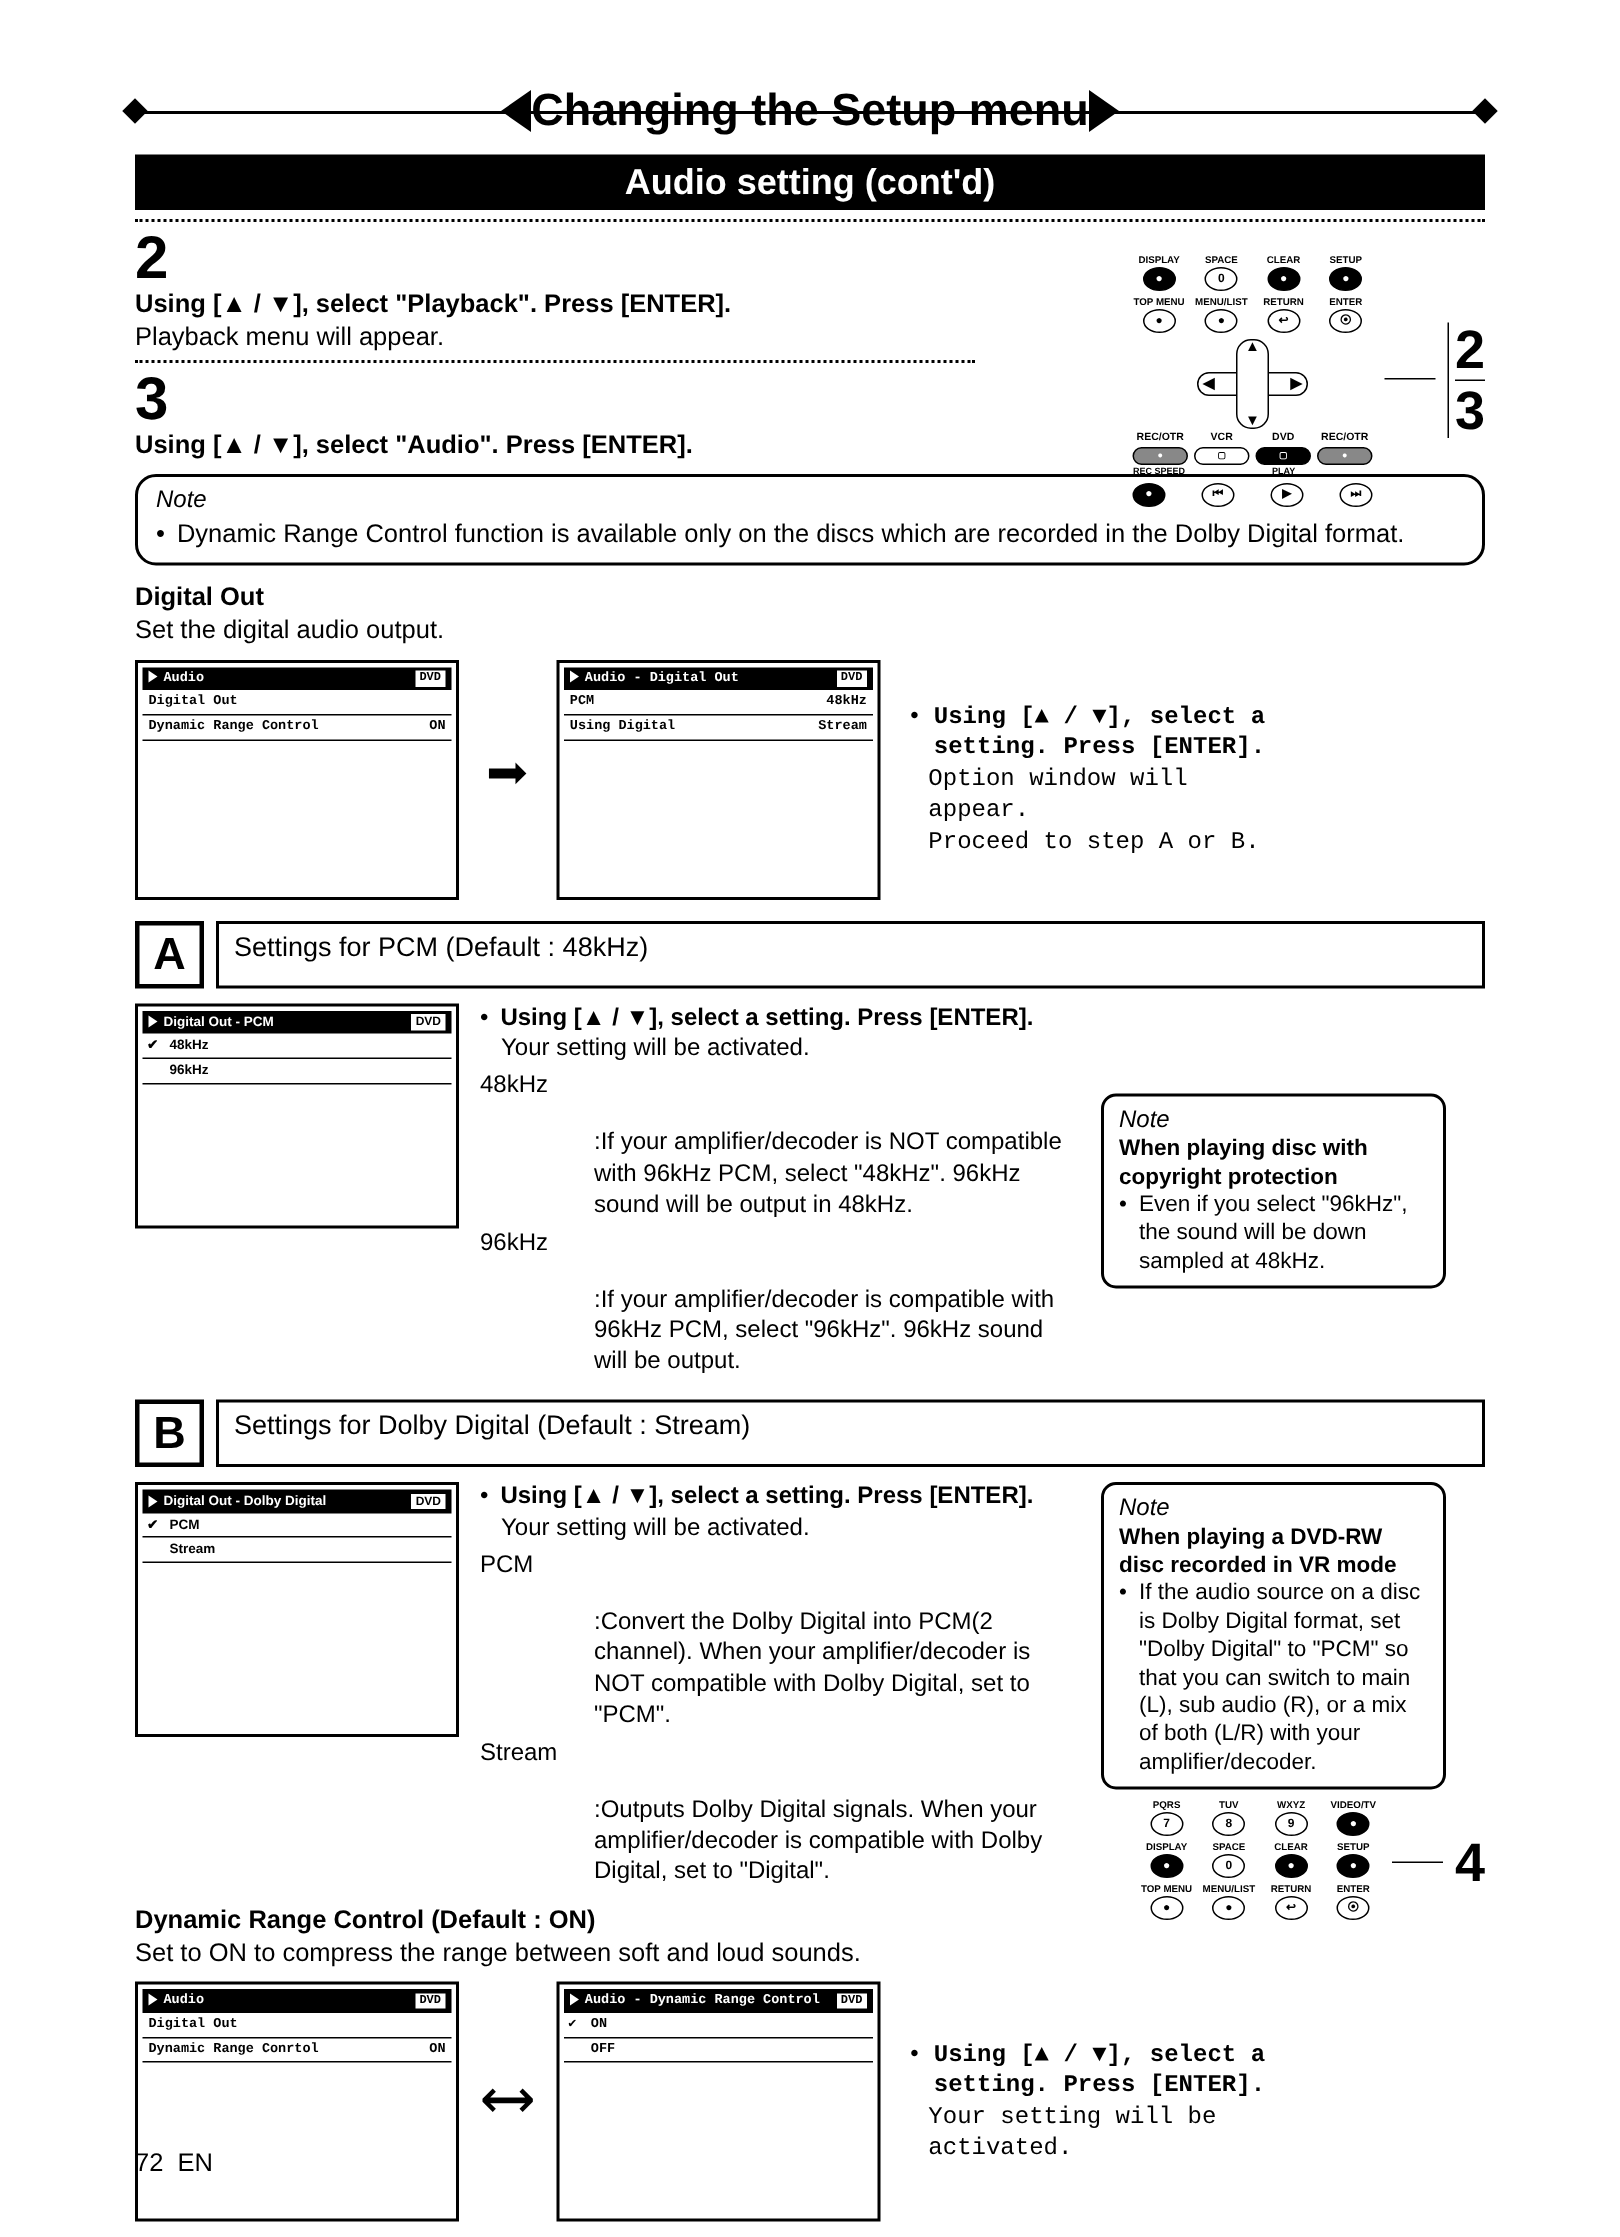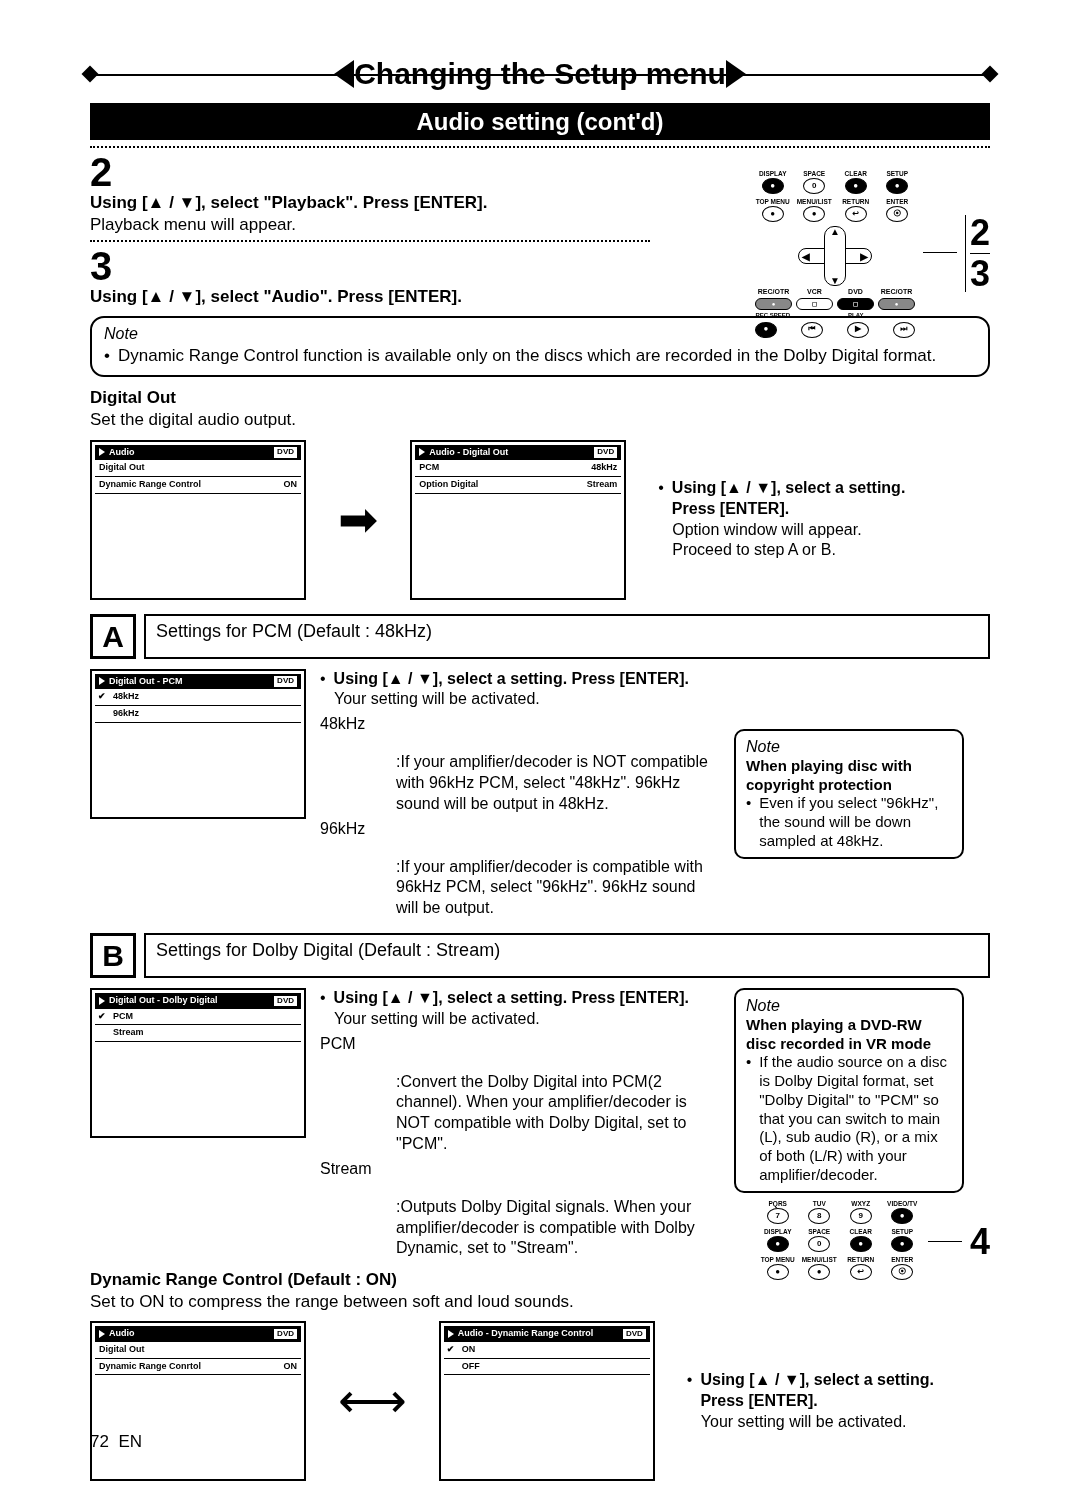--- a/index.html
+++ b/index.html
@@ -92,22 +92,23 @@
     font-size: 15px;
     line-height: 1.25;
   }
   .note-label { font-weight: normal; font-style: italic; font-size: 16px; }
 
   .section-hdr { font-weight: bold; margin-top: 10px; }
 
   .screens-row {
     display: flex;
     align-items: center;
-    gap: 32px;
+    gap: 18px;
     margin-top: 8px;
+    font-family: Liberation Mono, monospace;
   }
   .osd {
     border: 2px solid #000;
     width: 216px;
     height: 160px;
     font-size: 9px;
     font-weight: bold;
     background: #fff;
     position: relative;
     padding: 3px;
@@ -432,21 +433,21 @@
   <div class="osd">
     <div class="osd-title">
         <span><span class="play-ico"></span><span>Audio - Digital Out</span></span>
         <span class="osd-tag">DVD</span>
       </div>
     <div class="osd-row">
         <span>PCM</span>
         <span>48kHz</span>
       </div>
     <div class="osd-row">
-        <span>Option Digital</span>
+        <span>Using Digital</span>
         <span>Stream</span>
       </div>
   </div>
   <div class="text-col" style="max-width:250px">
     <div class="bullet">
         <span><span class="bold">Using [▲ / ▼], select a setting. Press [ENTER].</span></span>
       </div>
     <div style="padding-left:14px">Option window will appear.</div>
     <div style="padding-left:14px">Proceed to step A or B.</div>
   </div>
@@ -490,21 +491,21 @@
         <span>Even if you select "96kHz", the sound will be down sampled at 48kHz.</span>
       </div>
   </div>
 </div>
 
 <div class="sub-letter-row">
   <div class="letter-box">B</div>
   <div class="letter-title">Settings for Dolby Digital (Default : Stream)</div>
 </div>
 <div class="detail-row">
-  <div class="osd" style="height:150px">
+  <div class="osd" style="height:170px">
     <div class="osd-title">
         <span><span class="play-ico"></span><span>Digital Out - Dolby Digital</span></span>
         <span class="osd-tag">DVD</span>
       </div>
     <div class="osd-row check">
         <span class="check-label">PCM</span>
       </div>
     <div class="osd-row">
         <span class="check-label">Stream</span>
       </div>
@@ -513,21 +514,21 @@
     <div class="bullet">
         <span><span class="bold">Using [▲ / ▼], select a setting. Press [ENTER].</span></span>
       </div>
     <div style="padding-left:14px">Your setting will be activated.</div>
     <div class="def-row">
         <div class="def-k">PCM</div>
         <div class="def-v">:Convert the Dolby Digital into PCM(2 channel). When your amplifier/decoder is NOT compatible with Dolby Digital, set to "PCM".</div>
       </div>
     <div class="def-row">
         <div class="def-k">Stream</div>
-        <div class="def-v">:Outputs Dolby Digital signals. When your amplifier/decoder is compatible with Dolby Dynamic, set to "Stream".</div>
+        <div class="def-v">:Outputs Dolby Digital signals. When your amplifier/decoder is compatible with Dolby Digital, set to "Digital".</div>
       </div>
   </div>
   <div class="note-small" style="width:230px">
     <div class="note-label">Note</div>
     <div class="bold">When playing a DVD-RW disc recorded in VR mode</div>
     <div class="bullet">
         <span>If the audio source on a disc is Dolby Digital format, set "Dolby Digital" to "PCM" so that you can switch to main (L), sub audio (R), or a mix of both (L/R) with your amplifier/decoder.</span>
       </div>
   </div>
 </div>

